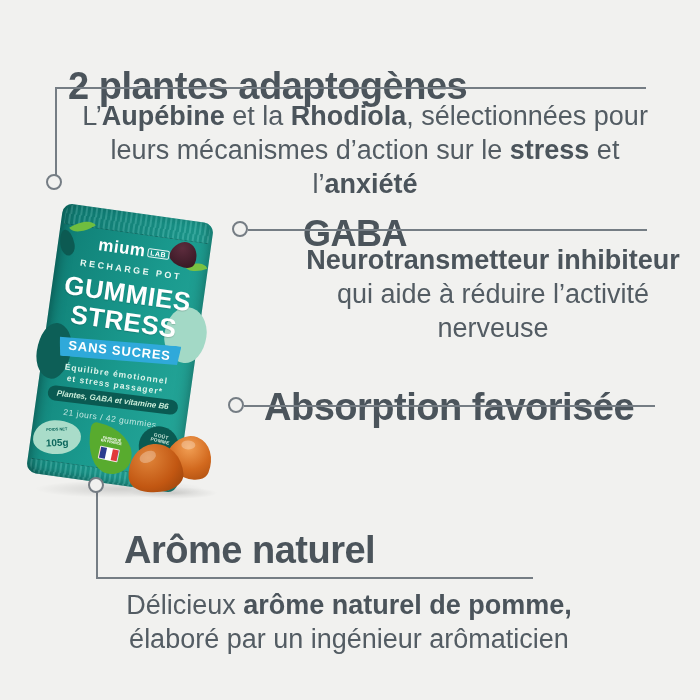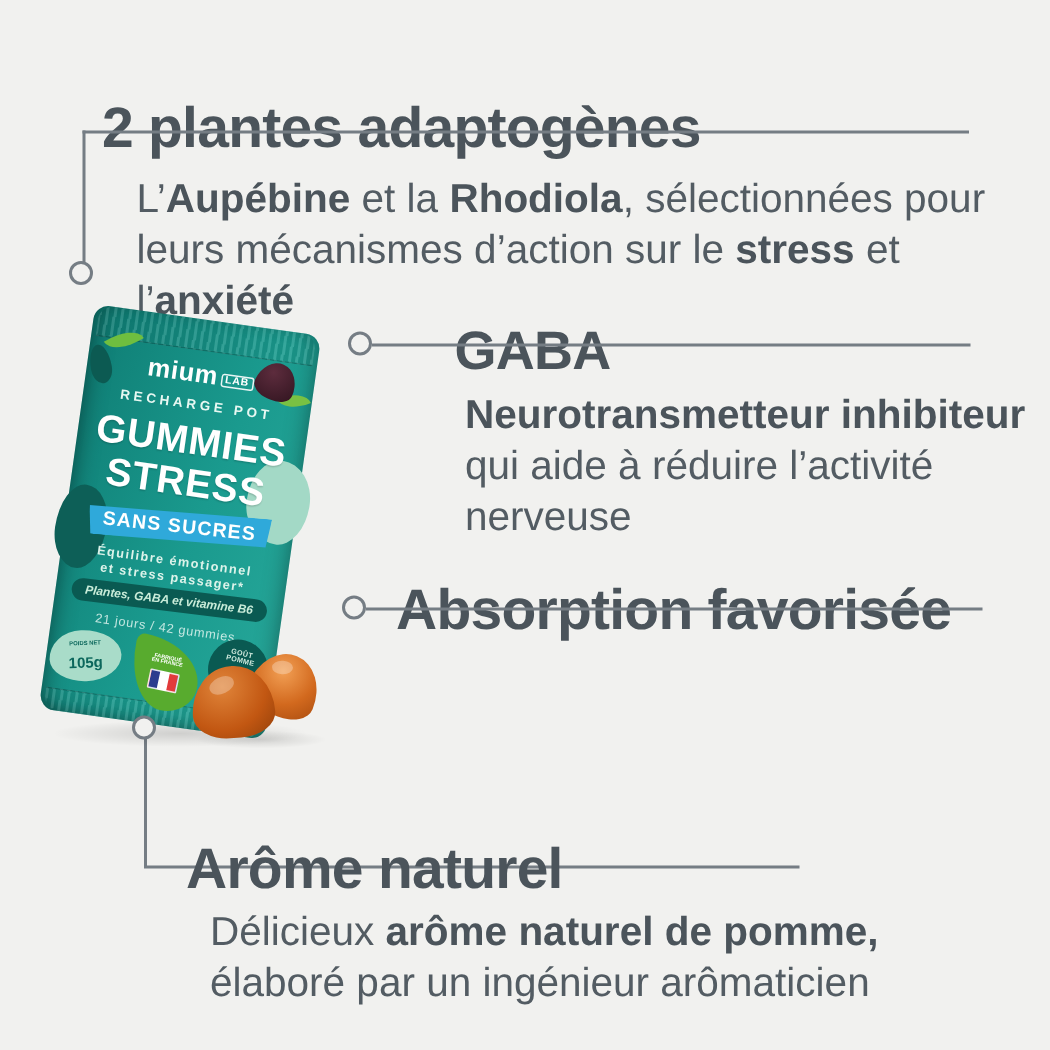--- a/index.html
+++ b/index.html
@@ -8,21 +8,21 @@
     background:#f1f1ef;
     font-family:"Liberation Sans", sans-serif;
     color:#525b61;
   }
   
   .title{
     position:absolute;font-weight:bold;font-size:38px;letter-spacing:-0.5px;
     color:#4b545b;white-space:nowrap;
   }
   .bodytext{
-    position:absolute;font-size:27px;line-height:34px;color:#535c63;margin:16px;
+    position:absolute;font-size:27px;line-height:34px;color:#535c63;margin:0;text-align:center;
   }
   .bodytext b{color:#4b545b;}
   
   .hline{position:absolute;height:2px;background:#757d84;}
   .vline{position:absolute;width:2px;background:#757d84;}
   .dot{
     position:absolute;width:12px;height:12px;border:2.5px solid #757d84;
     border-radius:50%;background:#f1f1ef;z-index:5;
   }
   
@@ -38,21 +38,21 @@
   .s2-body{left:294px;top:243px;width:398px;}
   
   .s3-title{left:264px;top:354px;}
   .s3-dot{left:228px;top:397px;}
   .s3-h{left:244px;top:405px;width:411px;}
   .s3-body{left:264px;top:419px;width:398px;}
   
   .s4-dot{left:88px;top:477px;}
   .s4-v{left:96px;top:492px;height:86px;}
   .s4-h{left:96px;top:577px;width:437px;}
-  .s4-title{left:124px;top:527px;}
+  .s4-title{left:124px;top:497px;}
   .s4-body{left:124px;top:588px;width:450px;}
 
   
   .shadow-bag{position:absolute;left:34px;top:480px;width:172px;height:18px;
     background:radial-gradient(ellipse at center, rgba(0,0,0,.14), rgba(0,0,0,0) 70%);}
   .pouch{
     position:absolute;left:44px;top:212px;width:152px;height:272px;
     transform:rotate(8deg);border-radius:10px;
     background:linear-gradient(105deg,#0f7d74,#1a9a8e 55%,#27a89a);
     box-shadow:inset 10px 0 14px -8px rgba(0,0,0,.35),

